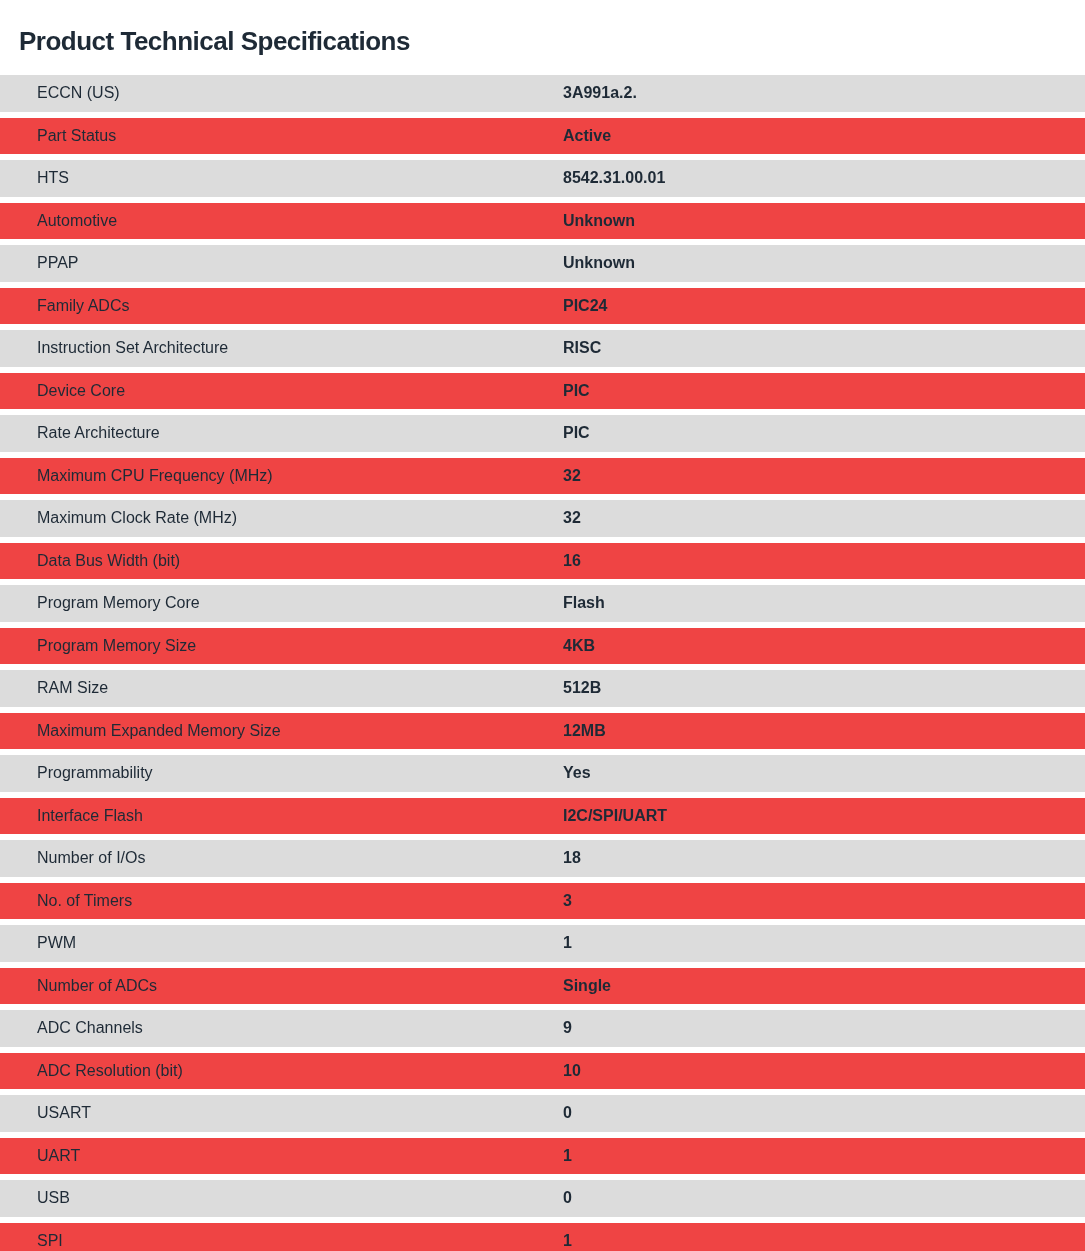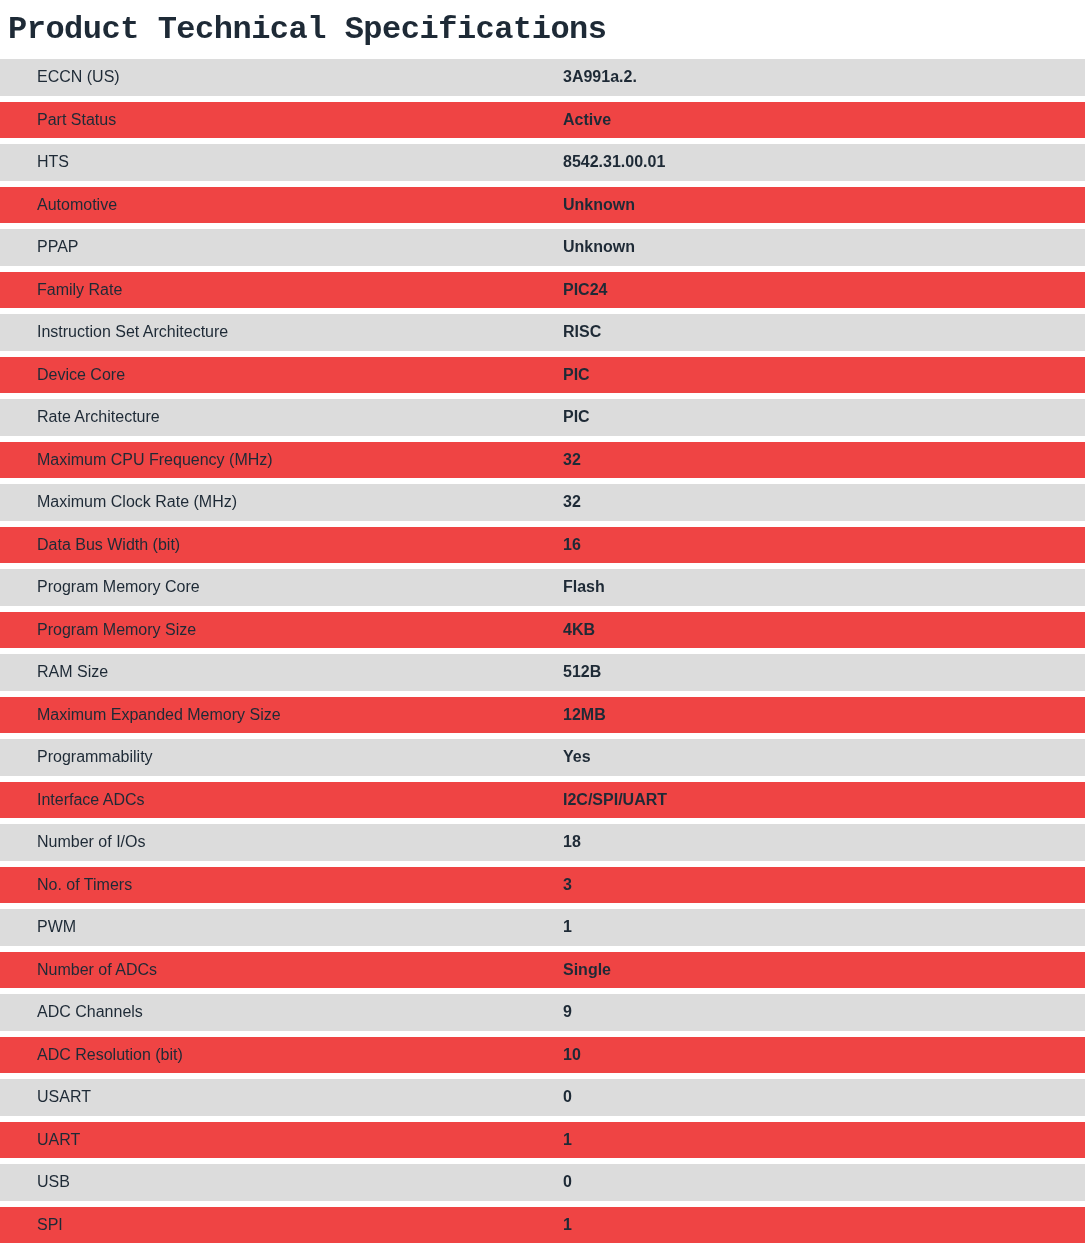--- a/index.html
+++ b/index.html
@@ -13,28 +13,27 @@
     background: #ffffff;
   }
   body {
     width: 1085px;
     height: 1251px;
     overflow: hidden;
     font-family: "Liberation Sans", sans-serif;
     color: var(--text);
   }
   .page-title {
-    margin: 5px;
+    margin: 16px;
     padding: 7px 0 0 3px;
-    font-size: 32px;
+    font-size: 26px;
     line-height: 36px;
     font-weight: 700;
     letter-spacing: -0.5px;
     color: var(--text);
-    font-family: Liberation Mono, monospace;
   }
   .spec-table {
     margin-top: 11px;
   }
   .spec-row {
     height: 36.5px;
     margin-bottom: 6px;
     display: flex;
     align-items: center;
     font-size: 16px;
@@ -82,21 +81,21 @@
     <div class="spec-label">Automotive</div>
     <div class="spec-value">Unknown</div>
   </div>
 
   <div class="spec-row">
     <div class="spec-label">PPAP</div>
     <div class="spec-value">Unknown</div>
   </div>
 
   <div class="spec-row">
-    <div class="spec-label">Family Rate</div>
+    <div class="spec-label">Family ADCs</div>
     <div class="spec-value">PIC24</div>
   </div>
 
   <div class="spec-row">
     <div class="spec-label">Instruction Set Architecture</div>
     <div class="spec-value">RISC</div>
   </div>
 
   <div class="spec-row">
     <div class="spec-label">Device Core</div>
@@ -142,21 +141,21 @@
     <div class="spec-label">Maximum Expanded Memory Size</div>
     <div class="spec-value">12MB</div>
   </div>
 
   <div class="spec-row">
     <div class="spec-label">Programmability</div>
     <div class="spec-value">Yes</div>
   </div>
 
   <div class="spec-row">
-    <div class="spec-label">Interface ADCs</div>
+    <div class="spec-label">Interface Flash</div>
     <div class="spec-value">I2C/SPI/UART</div>
   </div>
 
   <div class="spec-row">
     <div class="spec-label">Number of I/Os</div>
     <div class="spec-value">18</div>
   </div>
 
   <div class="spec-row">
     <div class="spec-label">No. of Timers</div>

